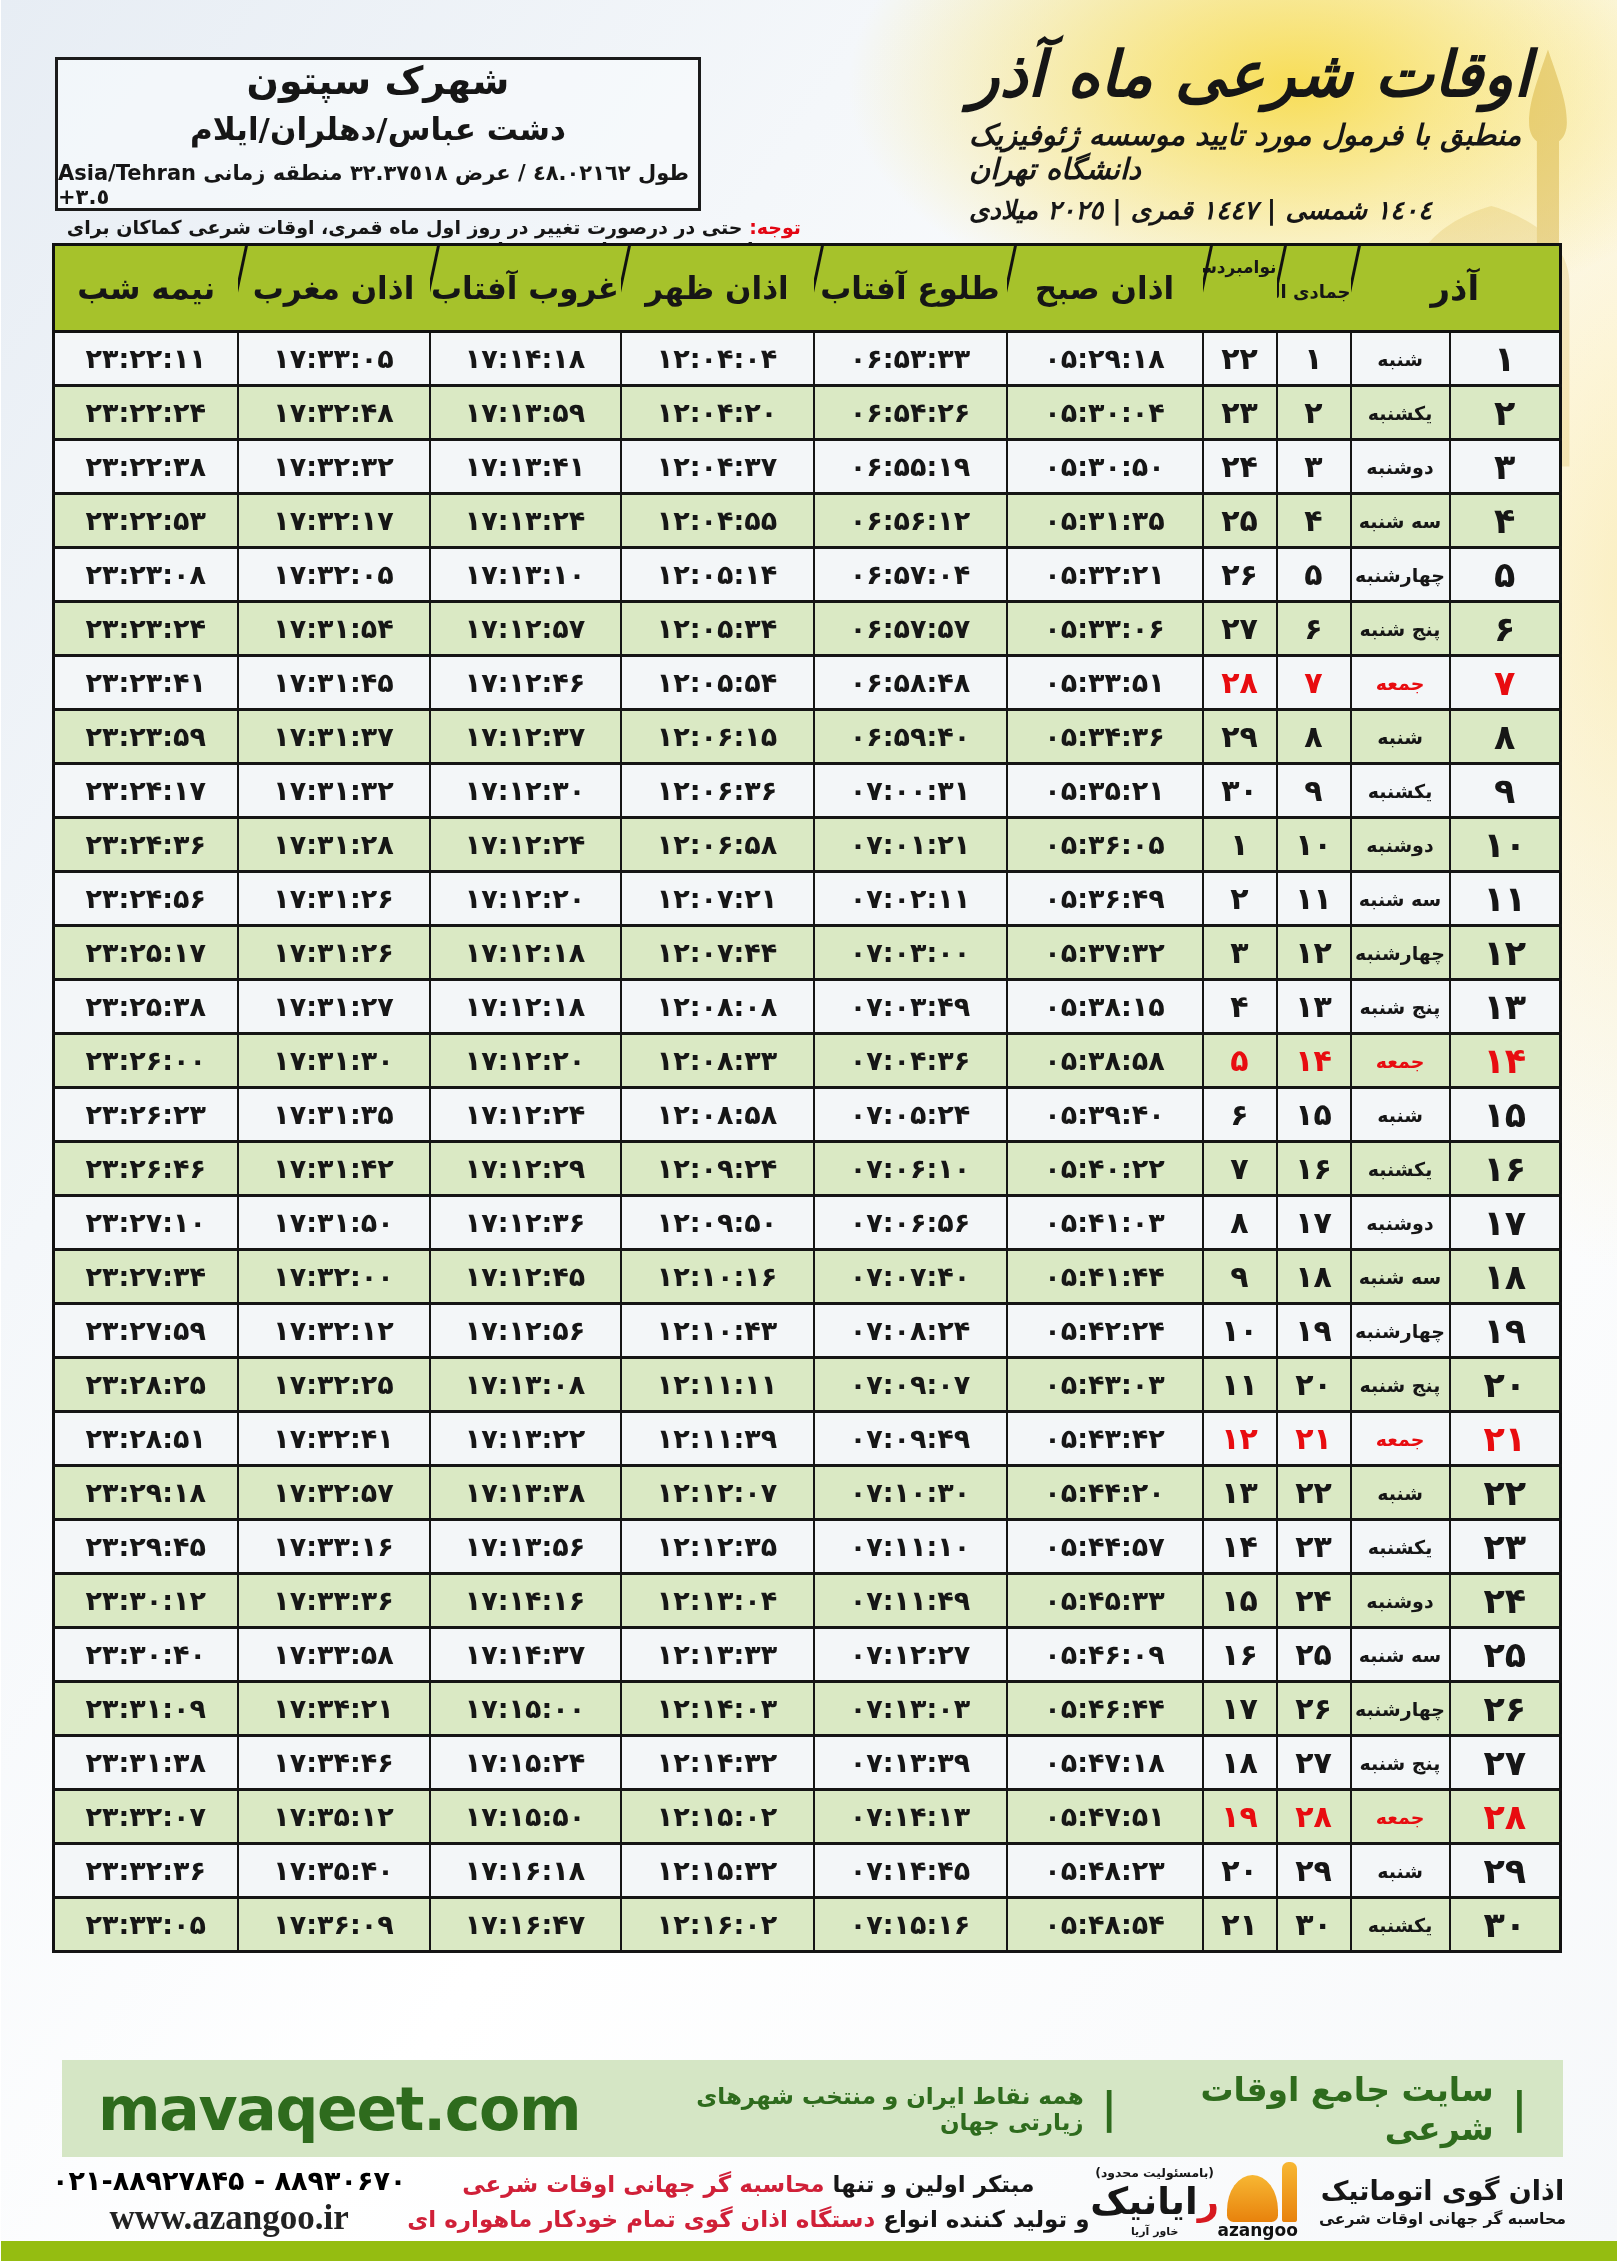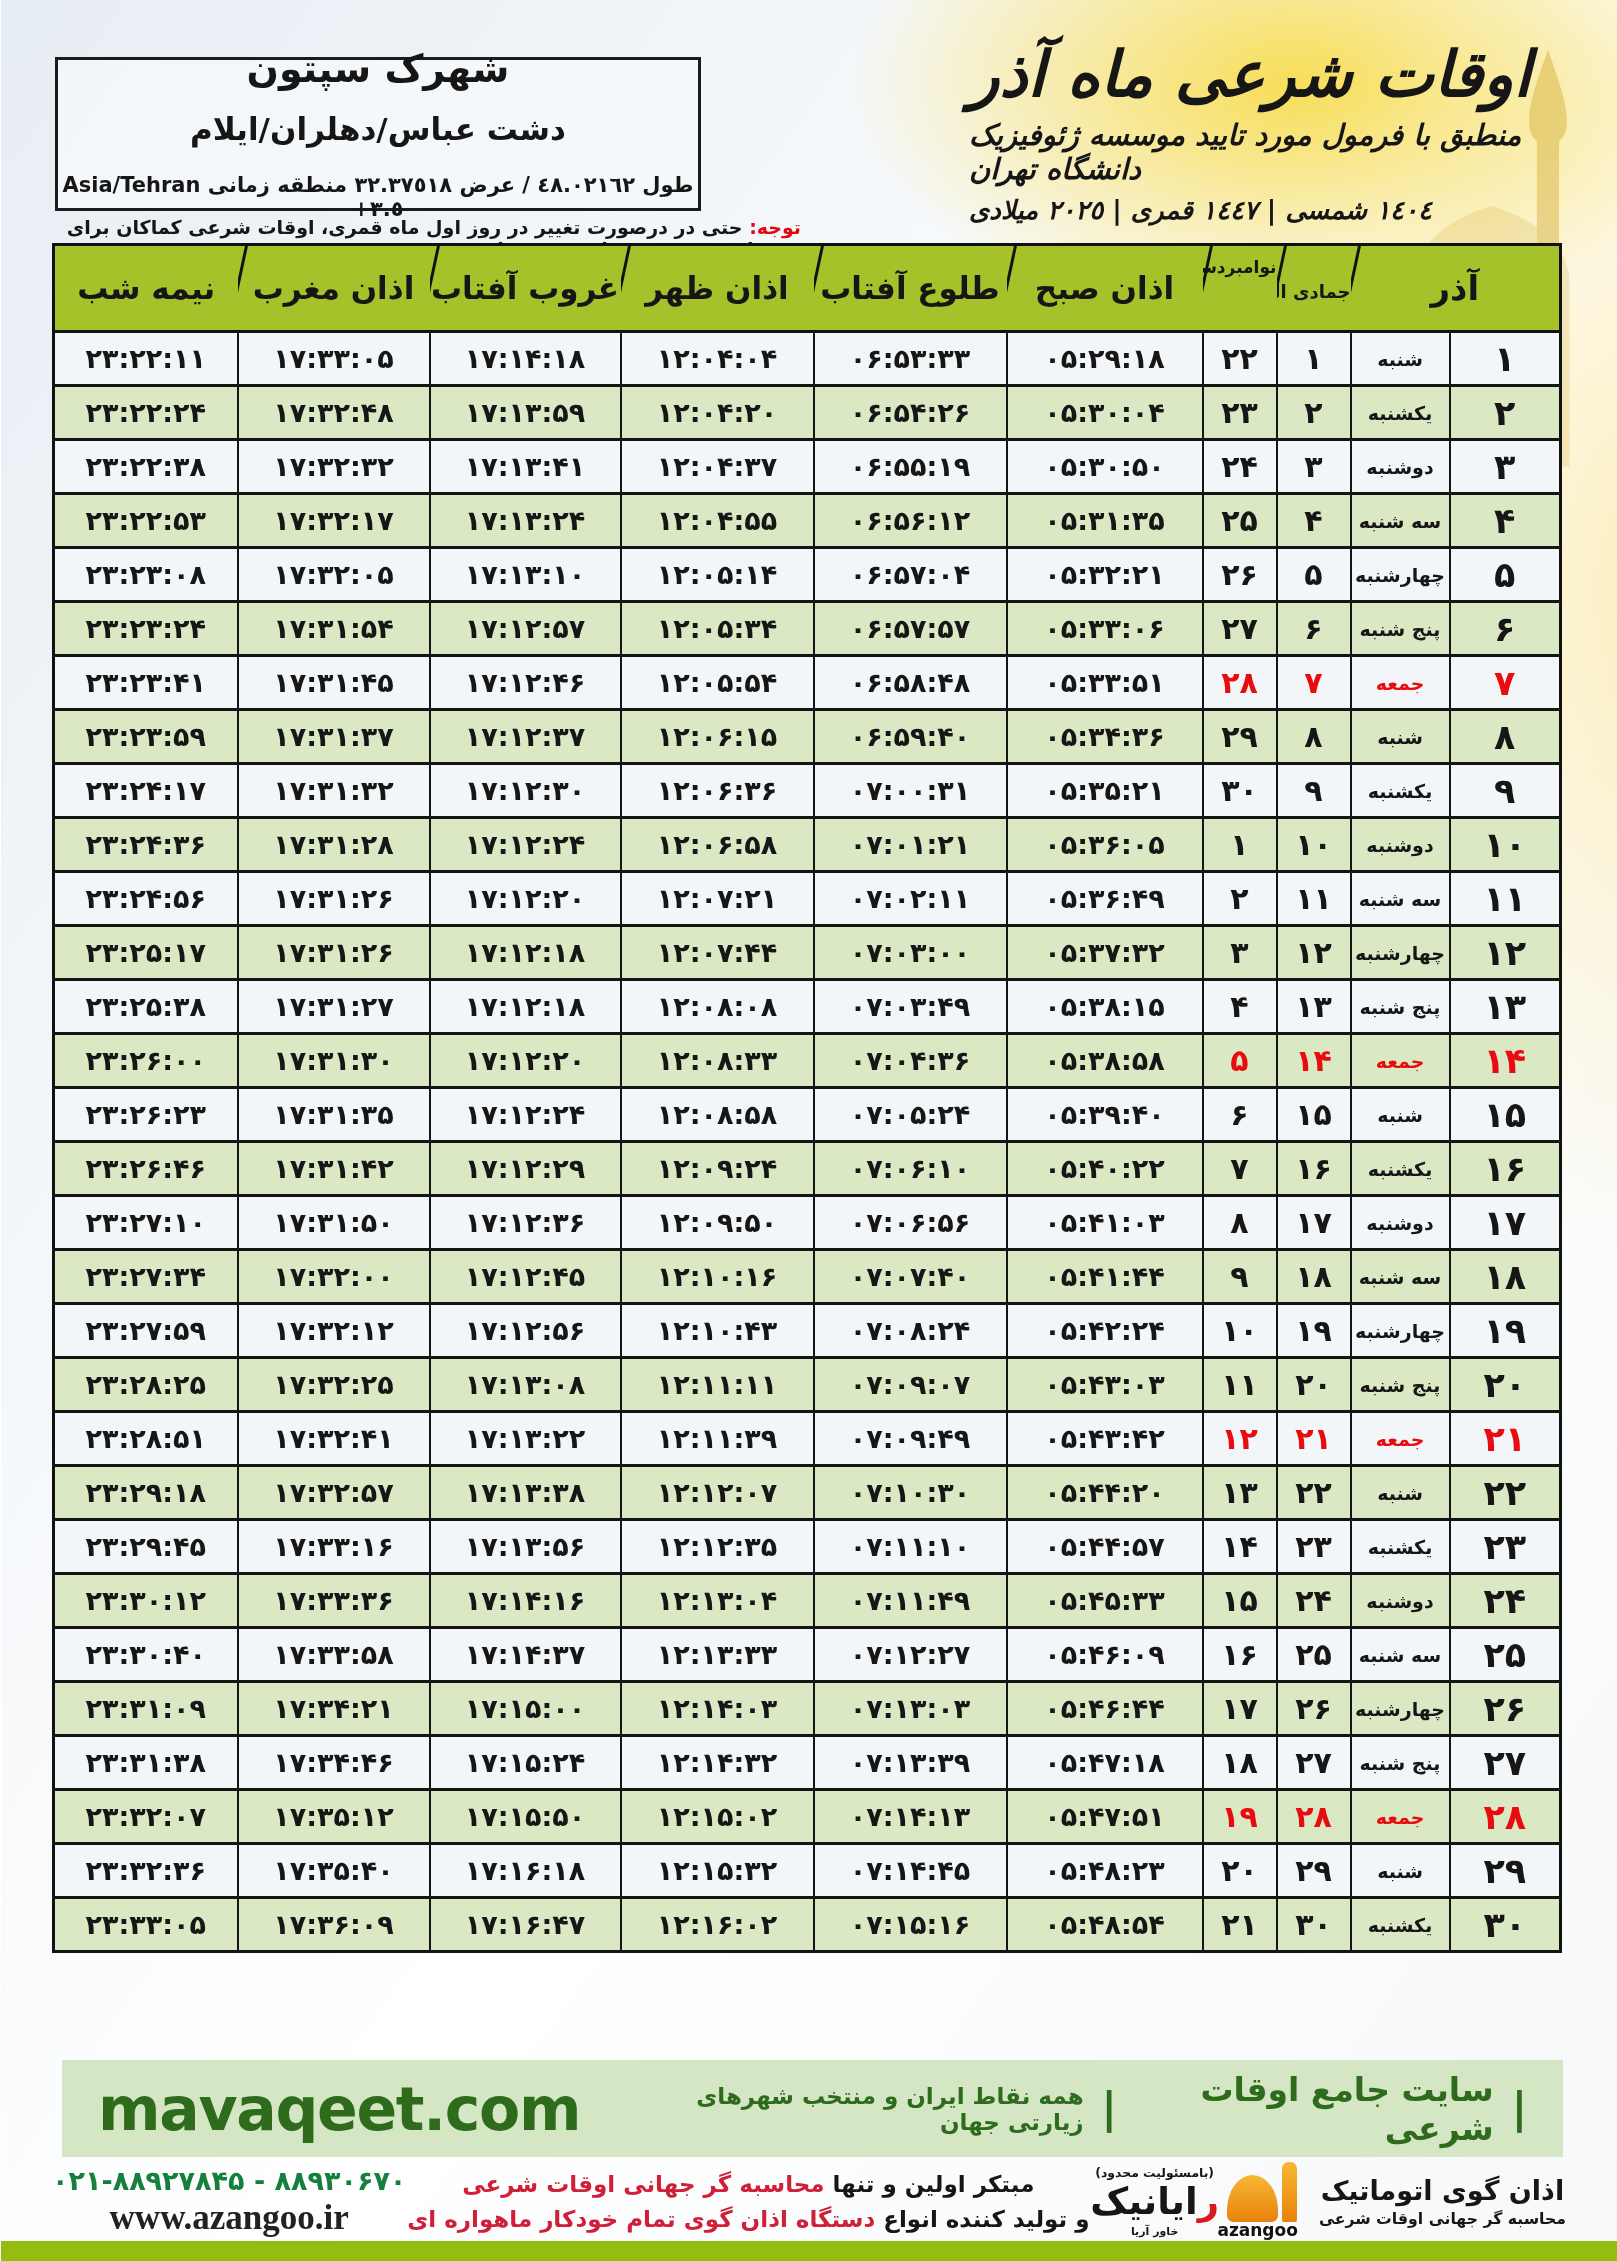--- a/index.html
+++ b/index.html
@@ -13,22 +13,22 @@
       radial-gradient(ellipse 620px 339px at 80% 85px, rgba(247,216,58,0.85), rgba(247,216,58,0) 72%),
       radial-gradient(ellipse 424px 979px at 101% 587px, rgba(244,210,80,0.35), rgba(244,210,80,0) 70%),
       linear-gradient(125deg, #e7edf4 0%, #f4f7fa 28%, #ffffff 58%, #f6f8fa 100%);
   }
   .shrine { position:absolute; right:29px; top:9.8px; opacity:.35; }
 
   
   .loc-box {
     position:absolute; left:55px; top:57px; width:646px; height:154px;
     border:3.3px solid #1b1b1b; background: rgba(248,250,252,.65);
-    display:flex; flex-direction:column; align-items:center; justify-content:center; gap:20px;
-    text-align:center;
+    display:flex; flex-direction:column; align-items:center; justify-content:center; gap:8px;
+    text-align:left;
   }
   .loc-title { font-size:38px; font-weight:bold; }
   .loc-sub   { font-size:31px; font-weight:bold; }
   .loc-coords{ font-size:21px; font-weight:bold; margin-top:5.2px; }
 
   .main-head { position:absolute; right:36px; top:38px; width:613px; text-align:left;font-style:italic; }
   .main-title { font-size:63px; font-weight:bold; letter-spacing:-0.7px; }
   .main-sub   { font-size:29px; font-weight:bold; margin-top:6.5px; }
   .main-years { font-size:26px; font-weight:bold; margin-top:9px; }
 
@@ -93,21 +93,21 @@
               background:linear-gradient(180deg,#f7b733,#e8820c); border-radius:6.5px 6.5px 2.6px 2.6px; }
   .az-latin { position:absolute; right:0; bottom:-3.9px; font-size:17px; font-weight:bold; direction:ltr; color:#111; }
   .ray { text-align:center; }
   .ray-note  { font-size:12.4px; font-weight:bold; }
   .ray-name  { font-size:37px; font-weight:bold; }
   .ray-name .red { color:#d71920; }
   .ray-sub   { font-size:11px; font-weight:bold; margin-top:1.3px; }
   .mk { text-align:center; font-size:23px; font-weight:bold; line-height:1.5; }
   .mk .red { color:#d02038; }
   .contact { text-align:center; }
-  .phones  { font-size:27px; font-weight:bold; direction:ltr; color:#15803d; }
+  .phones  { font-size:27px; font-weight:bold; direction:ltr; color:#000000; }
   .website { font-size:35px; font-weight:bold; font-family:"Liberation Serif", serif; color:#222; margin-top:1.3px; }
 
   .bottom-bar { position:absolute; left:0; right:0; bottom:0; height:19.6px; background:#95bd11; }
 </style>
 </head>
 <body>
 
 <svg class="shrine" width="215" height="457" viewBox="0 0 330 700">
   <g fill="#c99a10">
     <rect x="250" y="180" width="34" height="520" rx="10"></rect>

